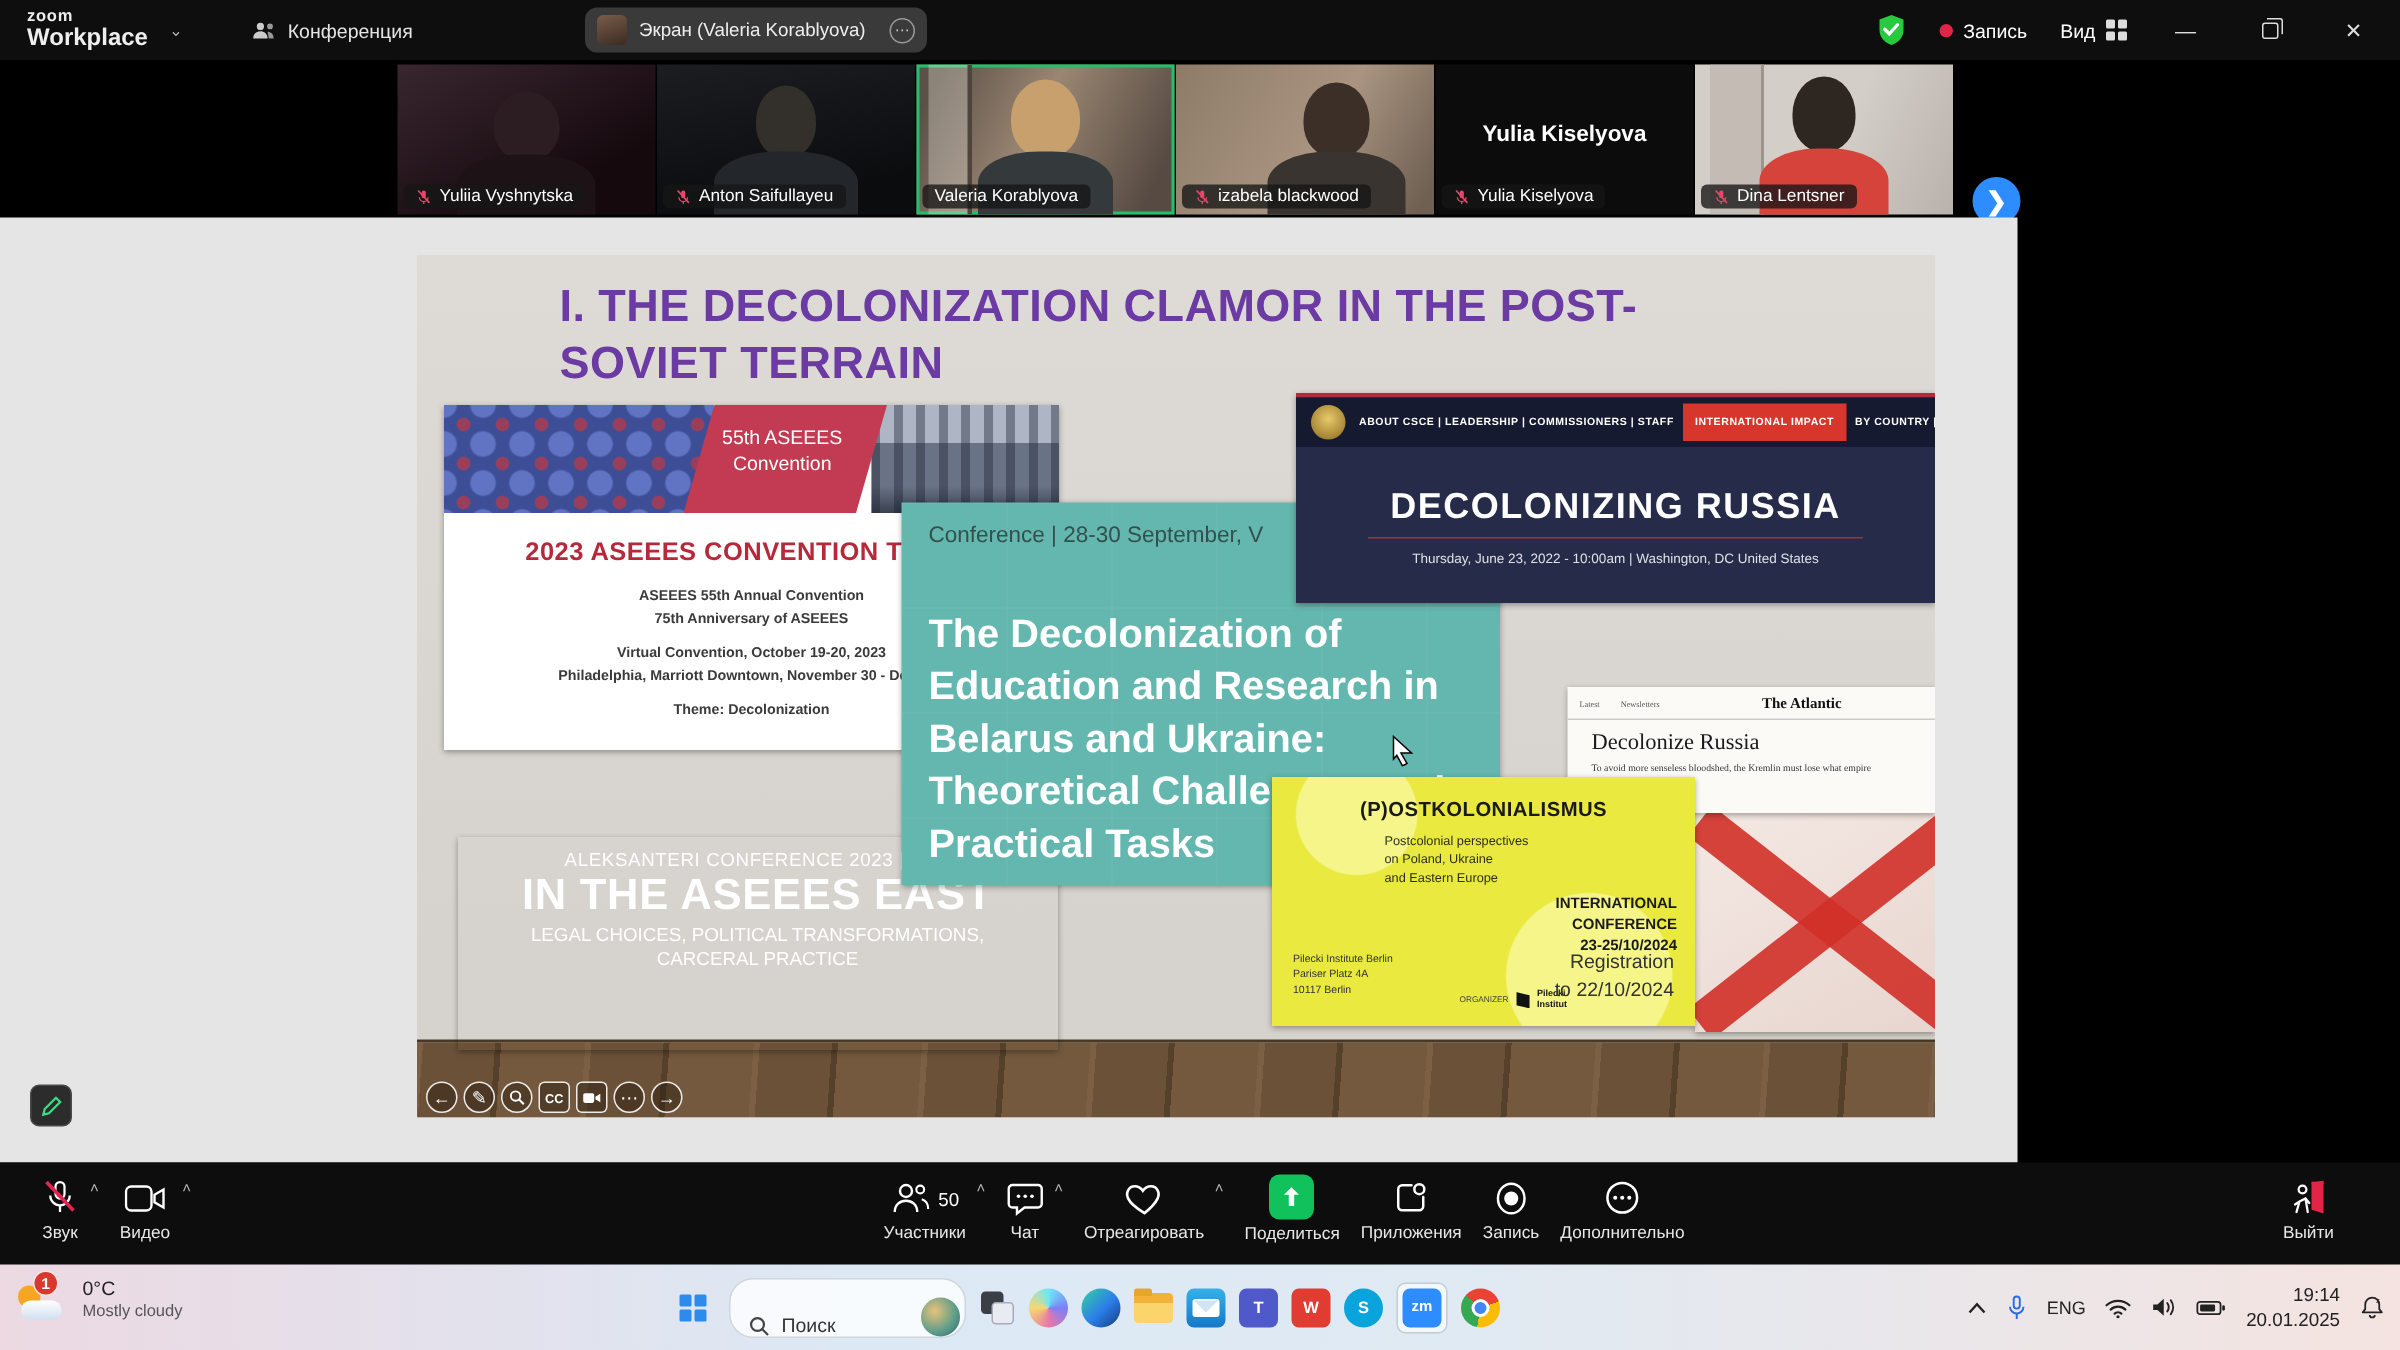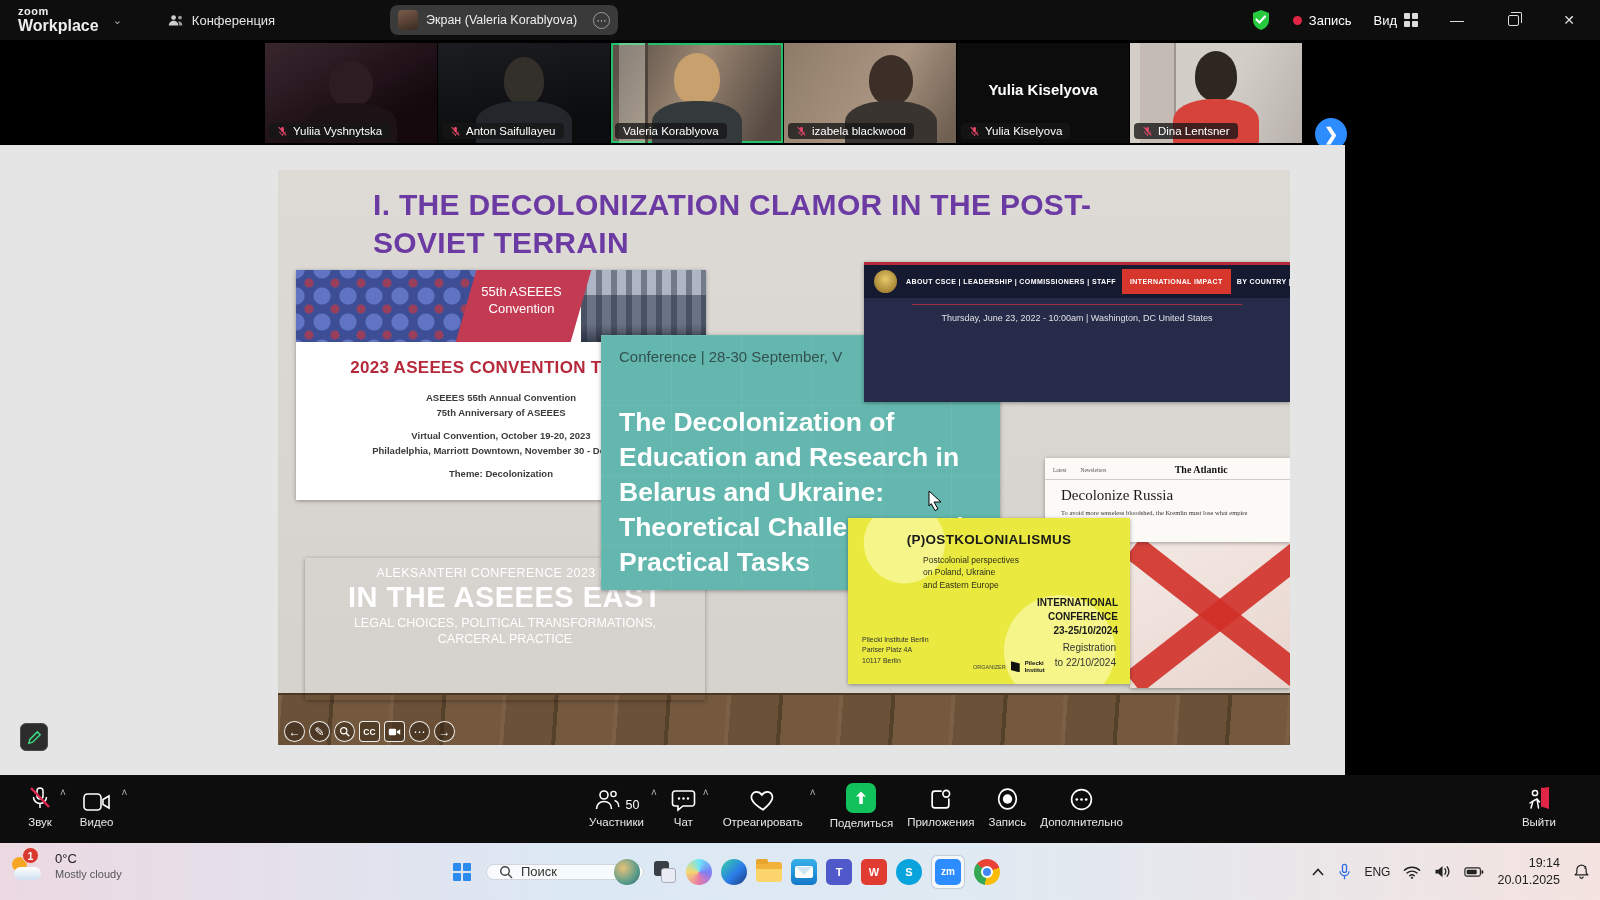--- a/index.html
+++ b/index.html
@@ -108,42 +108,42 @@
   
   .yellow{left:570px;top:348px;width:282px;height:166px;z-index:5;color:#1a1a1a;
     background:radial-gradient(circle at 20% 15%,#f5f58a 0 40px,transparent 41px),radial-gradient(circle at 75% 80%,#f5f58a 0 55px,transparent 56px),#e9e93f}
   .yp-title{text-align:center;font-size:13.5px;font-weight:bold;margin-top:14px;letter-spacing:.3px}
   .yp-sub{font-size:8.5px;color:#2e2e1a;margin:7px 0 0 75px;line-height:1.45}
   .yp-conf{position:absolute;right:12px;top:78px;text-align:right;font-weight:bold;font-size:10px;line-height:1.4}
   .yp-addr{position:absolute;left:14px;bottom:18px;font-size:7px;color:#333;line-height:1.5}
   .yp-org{position:absolute;left:125px;bottom:10px;display:flex;align-items:center;gap:5px;font-size:5.5px;color:#444}
   .yp-logo{width:9px;height:11px;background:#111;clip-path:polygon(0 0,100% 20%,100% 100%,0 80%)}
   .yp-orgname{font-size:6px;font-weight:bold;color:#111;line-height:1.2}
-  .yp-reg{position:absolute;right:14px;bottom:14px;text-align:right;font-size:10px;color:#333;line-height:1.45}
+  .yp-reg{position:absolute;right:14px;bottom:14px;text-align:right;font-size:13px;color:#333;line-height:1.45}
 
   
   .alek{left:27px;top:388px;width:400px;height:142px;z-index:1;color:#fff;text-align:center;
     background:radial-gradient(circle at 15% 85%,rgba(120,200,255,.45) 0 3px,transparent 4px),radial-gradient(circle at 70% 70%,rgba(120,200,255,.4) 0 2px,transparent 3px),linear-gradient(120deg,#0e3click 0,#0e3a57 0,#1f648f 55%,#0c2f49)}
   .alek-h{font-size:12.5px;margin-top:8px;letter-spacing:.4px}
   .alek-t{font-size:29px;font-weight:bold;letter-spacing:.5px;line-height:1.05;margin-top:2px}
   .alek-s{font-size:12.5px;font-weight:normal;margin-top:4px;line-height:1.25}
 
   
   .ssctl{position:absolute;left:6px;top:551px;display:flex;gap:4px;align-items:center}
   .ssb{width:21px;height:21px;border-radius:50%;border:1.6px solid rgba(255,255,255,.9);background:rgba(40,26,14,.45);color:#fff;font-size:12px;display:flex;align-items:center;justify-content:center}
   .ssb.sq{border-radius:4px;font-size:8.5px;font-weight:bold}
 
   
   .cursor{position:absolute;left:928px;top:490px;z-index:40}
   .annot{position:absolute;left:20px;top:723px;width:28px;height:28px;border-radius:6px;background:#2c2c2c;border:1px solid #4a4a4a;display:flex;align-items:center;justify-content:center;z-index:30}
 
   
   .cbar{position:absolute;left:0;top:775px;width:1600px;height:68px;background:#0d0d0d;color:#e8e8e8}
   .cbtn{display:flex;flex-direction:column;align-items:center;gap:4px;font-size:11.5px}
-  .cico{height:27px;display:flex;align-items:flex-end;justify-content:center}
+  .cico{height:27px;display:flex;align-items:center;justify-content:center}
   .chev{color:#bbb;font-size:10px;align-self:flex-start;margin-top:2px}
   .left-ctl{position:absolute;left:28px;top:10px;display:flex;gap:14px}
   .lgrp{display:flex;gap:8px}
   .center-ctl{position:absolute;left:53.5%;top:10px;transform:translateX(-50%);display:flex;gap:14px;align-items:flex-start}
   .cgrp{display:flex;gap:7px}
   .badge50{font-size:12.5px;color:#fff;margin:2px 0 0 2px}
   .share-ico{width:30px;height:30px;border-radius:7px;background:#11c15b;display:flex;align-items:center;justify-content:center;margin-top:-2px}
   .leave{position:absolute;right:44px;top:10px}
 
   
@@ -152,21 +152,21 @@
   .weather{position:absolute;left:10px;top:6px;display:flex;gap:9px;align-items:center}
   .wico{position:relative;width:36px;height:32px}
   .wsun{position:absolute;left:2px;top:8px;width:15px;height:15px;border-radius:50%;background:#f6a623}
   .wcloud{position:absolute;left:4px;bottom:1px;width:27px;height:13px;border-radius:8px;background:linear-gradient(180deg,#fff,#cfe0f0)}
   .wbadge{position:absolute;left:12px;top:-2px;width:17px;height:17px;border-radius:50%;background:#d8382e;color:#fff;font-size:10.5px;font-weight:bold;display:flex;align-items:center;justify-content:center;border:1.5px solid #f3e4e6}
   .wtemp{font-size:13px;color:#222}
   .wcond{font-size:11px;color:#555;margin-top:2px}
   .center-task{position:absolute;left:447px;top:0;height:57px;display:flex;align-items:center;gap:9px}
   .start{display:grid;grid-template-columns:8px 8px;grid-gap:2px;padding:6px}
   .start i{width:8px;height:8px;background:#2e8bee;border-radius:1px}
-  .searchpill{width:158px;height:16px;border-radius:16px;background:rgba(255,255,255,.8);border:1px solid #cfd6dd;display:flex;align-items:center;gap:8px;padding:0 3px 0 12px;font-size:13px;color:#333}
+  .searchpill{width:158px;height:40px;border-radius:16px;background:rgba(255,255,255,.8);border:1px solid #cfd6dd;display:flex;align-items:flex-end;gap:8px;padding:0 3px 0 12px;font-size:13px;color:#333}
   .spimg{margin-left:auto;width:26px;height:26px;border-radius:50%;background:radial-gradient(circle at 35% 35%,#e8c27a,#5a9c8a 60%,#2f5f70)}
   .ticon{width:26px;height:26px;border-radius:5px;display:flex;align-items:center;justify-content:center;color:#fff;font-weight:bold;font-size:11px;flex:none}
   .taskview{position:relative;width:24px;height:24px}
   .taskview i{position:absolute;width:15px;height:15px;border-radius:3px}
   .taskview i:first-child{left:1px;top:1px;background:#3a3f46}
   .taskview i:last-child{right:1px;bottom:1px;background:#e8ecf2;border:1px solid #aab}
   .copilot{border-radius:50%;background:conic-gradient(#6ee7f7,#7c7ff7,#e879a8,#f7d86e,#6ee7f7)}
   .edge{border-radius:50%;background:linear-gradient(135deg,#35d2a2,#2b7de9 55%,#173a7a)}
   .folder{position:relative;width:26px;height:20px;border-radius:3px;background:linear-gradient(180deg,#f2b138 0 35%,#fbd56b 35%)}
   .folder:before{content:"";position:absolute;left:0;top:-3px;width:12px;height:5px;border-radius:2px 2px 0 0;background:#e8a52e}
@@ -361,20 +361,21 @@
       <div class="teal-t">The Decolonization of Education and Research in Belarus and Ukraine: Theoretical Challenges and Practical Tasks</div>
     </div>
 
     <div class="poster csce">
       <div class="csce-menu">
         <span class="seal"></span>
         <span>ABOUT CSCE  |  LEADERSHIP  |  COMMISSIONERS  |  STAFF</span>
         <span class="csce-active">INTERNATIONAL IMPACT</span>
         <span>BY COUNTRY  |  BY ISSUE</span>
       </div>
+      <div class="csce-title">DECOLONIZING RUSSIA</div>
       <div class="csce-hr"></div>
       <div class="csce-sub">Thursday, June 23, 2022 - 10:00am | Washington, DC   United States</div>
     </div>
 
     <div class="poster yellow">
       <div class="yp-title">(P)OSTKOLONIALISMUS</div>
       <div class="yp-sub">
         <span>Postcolonial perspectives</span><br>
         <span>on Poland, Ukraine</span><br>
         <span>and Eastern Europe</span>

